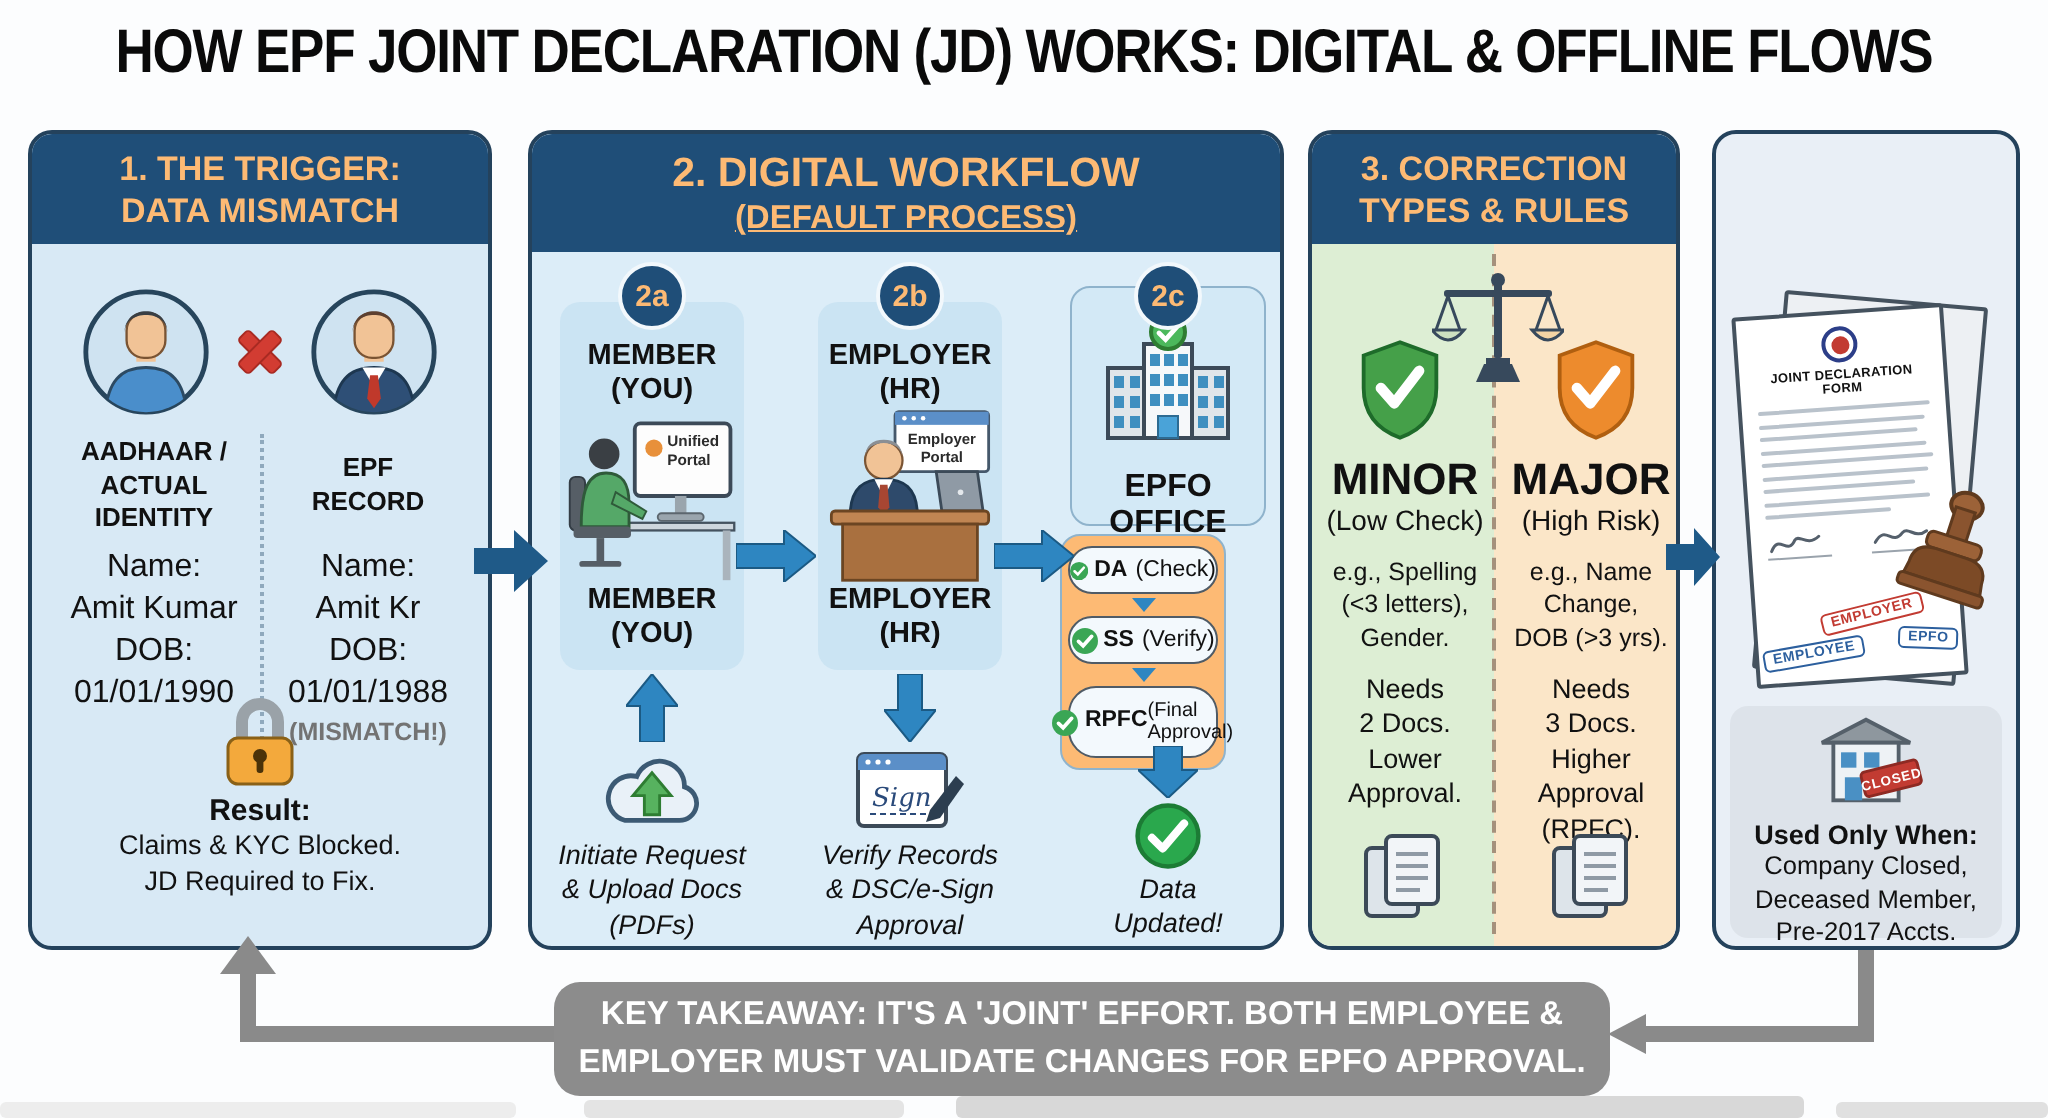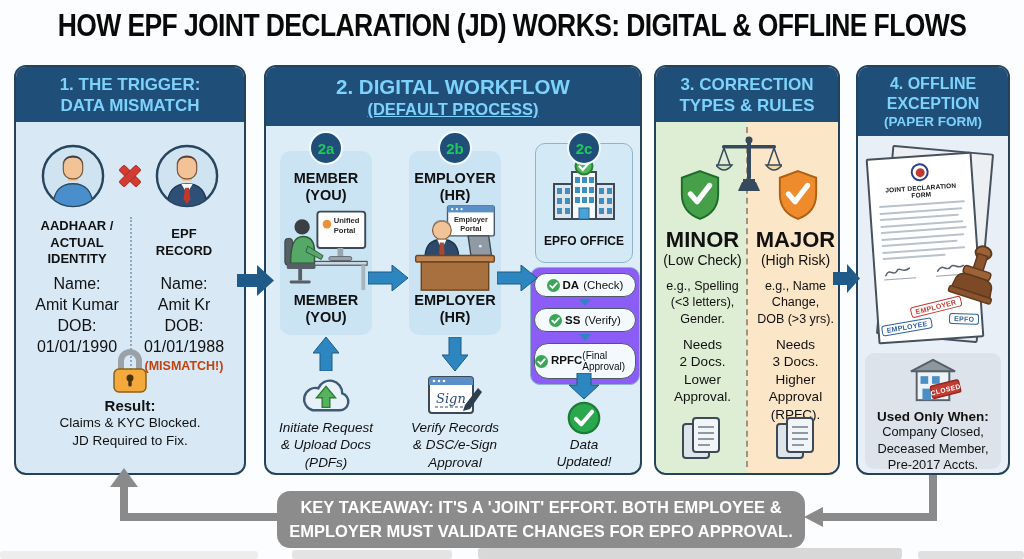--- a/index.html
+++ b/index.html
@@ -12,59 +12,59 @@
          font-size:26.5px;font-weight:900;letter-spacing:-0.6px;color:#0a0a0a;
          transform:scale(1,1.16);transform-origin:center top;}
 
   
   .panel{position:absolute;top:65px;height:410px;border:2px solid #24425c;border-radius:12px;
          box-sizing:border-box;overflow:hidden;}
   .p1{left:14px;width:232px;background:#d8e9f5;}
   .p2{left:264px;width:378px;background:#dcedf8;}
   .p3{left:654px;width:186px;background:#f4f7f4;}
   .p4{left:856px;width:154px;background:#e9eff6;}
-  .phead{background:#1f4e78;color:#7dd3fc;text-align:center;font-weight:800;line-height:1.24;
+  .phead{background:#1f4e78;color:#fdba74;text-align:center;font-weight:800;line-height:1.24;
          padding:7px 2px 6px;position:relative;z-index:3;}
   .p1 .phead,.p3 .phead{font-size:17px;}
   .ph-l1{font-size:20.5px;}
   .ph-l2{font-size:16.5px;text-decoration:underline;}
   .ph4-l12{font-size:16px;}
   .ph4-l3{font-size:13.5px;}
 
   
   .avatars{position:absolute;left:0;top:76px;width:100%;display:flex;align-items:center;
            justify-content:center;gap:10px;}
   .cols{position:absolute;left:8px;top:150px;width:212px;display:flex;text-align:center;}
   .col{width:50%;box-sizing:border-box;}
   .col.rightc{border-left:2px dotted #8fa9bd;}
   .coltitle{font-size:13px;font-weight:bold;line-height:1.28;min-height:52px;
             display:flex;flex-direction:column;justify-content:center;}
   .coldetails{font-size:16px;line-height:1.32;margin-top:4px;}
-  .mismatch{font-size:12.5px;font-weight:bold;color:#c2410c;margin-top:2px;}
+  .mismatch{font-size:12.5px;font-weight:bold;color:#737373;margin-top:2px;}
   .lockwrap{position:absolute;left:0;top:278px;width:100%;text-align:center;}
   .result{position:absolute;left:4px;top:330px;width:220px;text-align:center;}
   .result-label{font-size:15px;font-weight:bold;}
   .result-lines{font-size:13.5px;line-height:1.32;}
 
   
   .badge{position:absolute;top:64px;width:34px;height:34px;border-radius:50%;background:#1f4e78;
-         color:#22c55e;font-weight:bold;font-size:15px;display:flex;align-items:center;
+         color:#fdba74;font-weight:bold;font-size:15px;display:flex;align-items:center;
          justify-content:center;border:2.5px solid #f2f8fc;box-sizing:border-box;z-index:4;}
   .b2a{left:43px;} .b2b{left:172px;} .b2c{left:301px;}
   .pcard{position:absolute;top:84px;width:92px;height:184px;background:#cbe4f3;border-radius:10px;
          display:flex;flex-direction:column;align-items:center;}
   .c1{left:14px;} .c2{left:143px;}
   .cardlabel{font-size:14.5px;font-weight:bold;line-height:1.18;text-align:center;}
   .toplabel{margin-top:19px;}
   .botlabel{margin-bottom:8px;}
   .pcard svg{flex:0 0 auto;}
   .epfobox{position:absolute;left:269px;top:76px;width:98px;height:120px;background:#d3e9f6;
            border:1.5px solid #8fb3cc;border-radius:10px;box-sizing:border-box;text-align:center;}
-  .epfolabel{font-size:12px;font-weight:bold;margin-top:2px;}
-  .pillbox{position:absolute;left:264px;top:200px;width:110px;background:#8b5cf6;
+  .epfolabel{font-size:16px;font-weight:bold;margin-top:2px;}
+  .pillbox{position:absolute;left:264px;top:200px;width:83px;background:#fdba74;
            border:1.5px solid #8fb3cc;border-radius:10px;box-sizing:border-box;padding:5px 3px;}
   .pill{display:flex;align-items:center;justify-content:center;gap:3px;border:1.5px solid #4f5b66;
         border-radius:12px;background:#f3f9fd;height:22px;font-size:11.5px;}
   .pill b{font-weight:bold;}
   .pill .rest{margin-left:1px;}
   .pill-rpfc{height:34px;gap:0;border-radius:14px;}
   .pill-rpfc .row{display:flex;align-items:center;gap:3px;line-height:1;}
   .pill-rpfc .sub{font-size:10px;line-height:1.1;}
   .pillarrow{width:0;height:0;border-left:6px solid transparent;border-right:6px solid transparent;
              border-top:7px solid #2e86c1;margin:2px auto;}
@@ -420,25 +420,20 @@
       <g fill="#8f9aa5">
           <rect x="17" y="11" width="16" height="2"></rect>
           <rect x="17" y="17" width="16" height="2"></rect>
           <rect x="17" y="23" width="16" height="2"></rect>
           <rect x="17" y="29" width="12" height="2"></rect>
         </g>
     </svg>
   </section>
 
   <section class="panel p4">
-    <div class="phead">
-      <div class="ph4-l12">4. OFFLINE</div>
-      <div class="ph4-l12">EXCEPTION</div>
-      <div class="ph4-l3">(PAPER FORM)</div>
-    </div>
 
     <div class="formscene">
       <div class="paper paper-back"></div>
       <div class="paper paper-front">
         <div class="seal">
             <div class="seal-inner"></div>
           </div>
         <div class="formtitle">JOINT DECLARATION FORM</div>
         <div class="fline" style="width:95%"></div>
           <div class="fline"></div>

